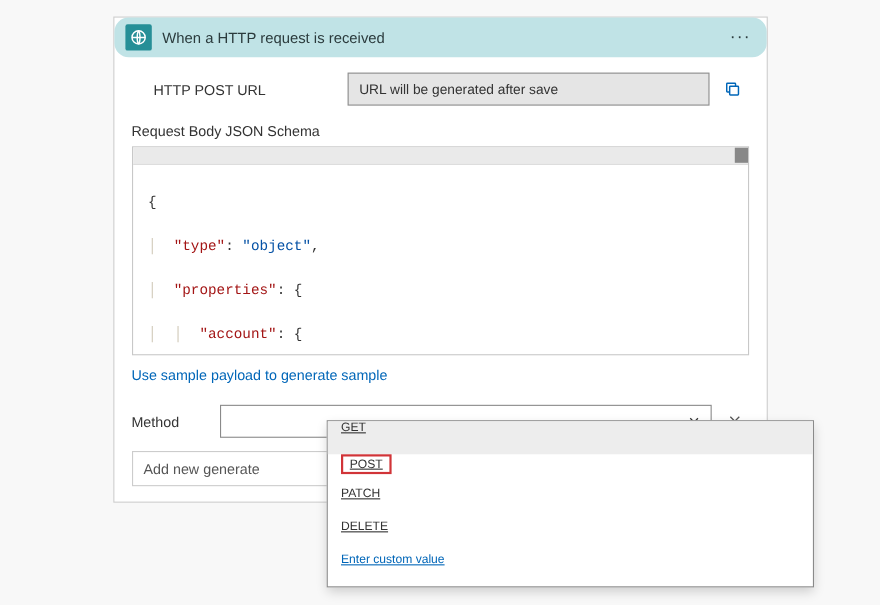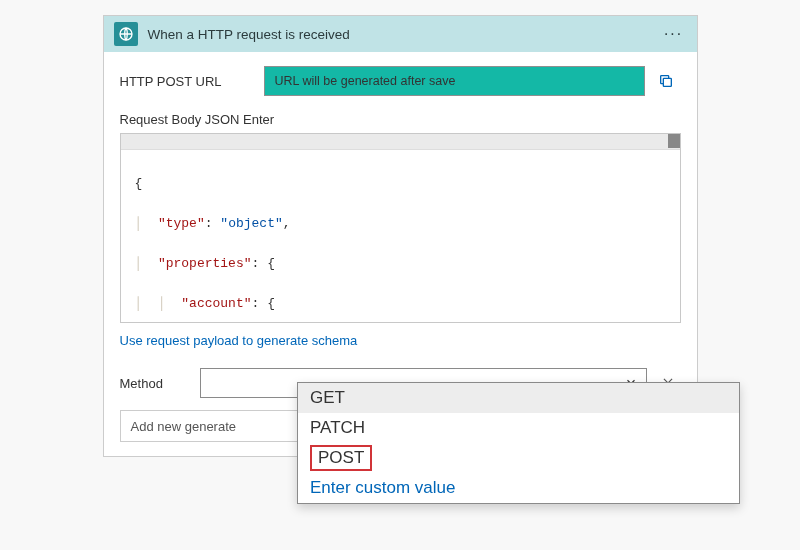--- a/index.html
+++ b/index.html
@@ -19,41 +19,42 @@
       border: 1px solid #ccc;
       position: relative;
     }
     .card-header {
       background: #c0e3e6;
       display: flex;
       align-items: center;
       height: 36px;
       padding: 0 10px;
       color: #2b3b3d;
+      border-radius: 13px;
     }
     .header-icon {
       width: 24px;
       height: 24px;
       background: #268f97;
       border-radius: 2px;
       display: flex;
       align-items: center;
       justify-content: center;
       margin-right: 10px;
       flex-shrink: 0;
     }
     .header-icon svg { width: 16px; height: 16px; }
     .card-title { flex: 1; font-size: 13.5px; }
     .header-menu { color: #2b3b3d; font-size: 16px; letter-spacing: 1px; cursor: pointer; padding: 0 4px; }
     .card-body { padding: 14px 16px 14px 16px; }
     .row-url { display: flex; align-items: center; margin-bottom: 16px; }
-    .row-url-label { width: 144px; font-size: 13px; color: #333; }
+    .row-url-label { width: 176px; font-size: 13px; color: #333; margin-left: 20px; }
     .url-box {
       flex: 1;
-      background: #14b8a6;
+      background: #e5e5e5;
       border: 1px solid #8f8f8f;
       height: 30px;
       display: flex;
       align-items: center;
       padding: 0 10px;
       color: #333;
       font-size: 12.5px;
     }
     .copy-btn {
       width: 30px; height: 30px;
@@ -147,25 +148,26 @@
       top: 382px;
       width: 443px;
       background: #fff;
       border: 1px solid #8a8a8a;
       box-shadow: 0 4px 10px rgba(0,0,0,0.18);
       z-index: 10;
     }
     .dropdown-item {
       height: 30px;
       display: flex;
-      align-items: center;
+      align-items: flex-start;
       padding: 0 12px;
-      font-size: 17px;
+      font-size: 11px;
       color: #333;
       cursor: pointer;
+      text-decoration: underline;
     }
     .dropdown-item.hovered { background: #ededed; }
     .dropdown-item .opt-text.highlighted {
       border: 2px solid #d13438;
       padding: 1px 6px;
       display: inline-block;
     }
     .dropdown-custom { color: #0066b8; }
   </style>
 </head>
@@ -190,38 +192,38 @@
         <span>URL will be generated after save</span>
       </div>
       <div class="copy-btn">
         <svg viewBox="0 0 24 24" fill="none" stroke="currentColor" stroke-width="2">
           <rect x="8" y="8" width="12" height="12" rx="1"></rect>
           <path d="M16 8V5a1 1 0 0 0-1-1H5a1 1 0 0 0-1 1v10a1 1 0 0 0 1 1h3"></path>
         </svg>
       </div>
     </div>
 
-    <div class="schema-label">Request Body JSON Enter</div>
+    <div class="schema-label">Request Body JSON Schema</div>
     <div class="schema-box">
       <div class="schema-topbar"></div>
       <div class="code-content">
 <div class="code-line"><span class="tok-punc">{</span></div>
 <div class="code-line"><span class="guide">│  </span><span class="tok-key">"type"</span><span class="tok-punc">: </span><span class="tok-val">"object"</span><span class="tok-punc">,</span></div>
 <div class="code-line"><span class="guide">│  </span><span class="tok-key">"properties"</span><span class="tok-punc">: {</span></div>
 <div class="code-line"><span class="guide">│  │  </span><span class="tok-key">"account"</span><span class="tok-punc">: {</span></div>
 
 
 
 
 
 
       </div>
     </div>
 
-    <span class="sample-link">Use request payload to generate schema</span>
+    <span class="sample-link">Use sample payload to generate sample</span>
 
     <div class="row-method">
       <div class="method-label">Method</div>
       <div class="method-select">
         <span class="chevron">
           <svg viewBox="0 0 24 24" fill="none" stroke="#333" stroke-width="2">
               <path d="M6 9l6 6 6-6"></path>
             </svg>
         </span>
       </div>
@@ -241,21 +243,24 @@
       </span>
     </div>
   </div>
 </div>
 
 <div class="dropdown">
   <div class="dropdown-item hovered">
     <span class="opt-text">GET</span>
   </div>
   <div class="dropdown-item">
+    <span class="opt-text highlighted">POST</span>
+  </div>
+  <div class="dropdown-item">
     <span class="opt-text">PATCH</span>
   </div>
   <div class="dropdown-item">
-    <span class="opt-text highlighted">POST</span>
+    <span class="opt-text">DELETE</span>
   </div>
   <div class="dropdown-item dropdown-custom">
     <span>Enter custom value</span>
   </div>
 </div>
 
 </body></html>

